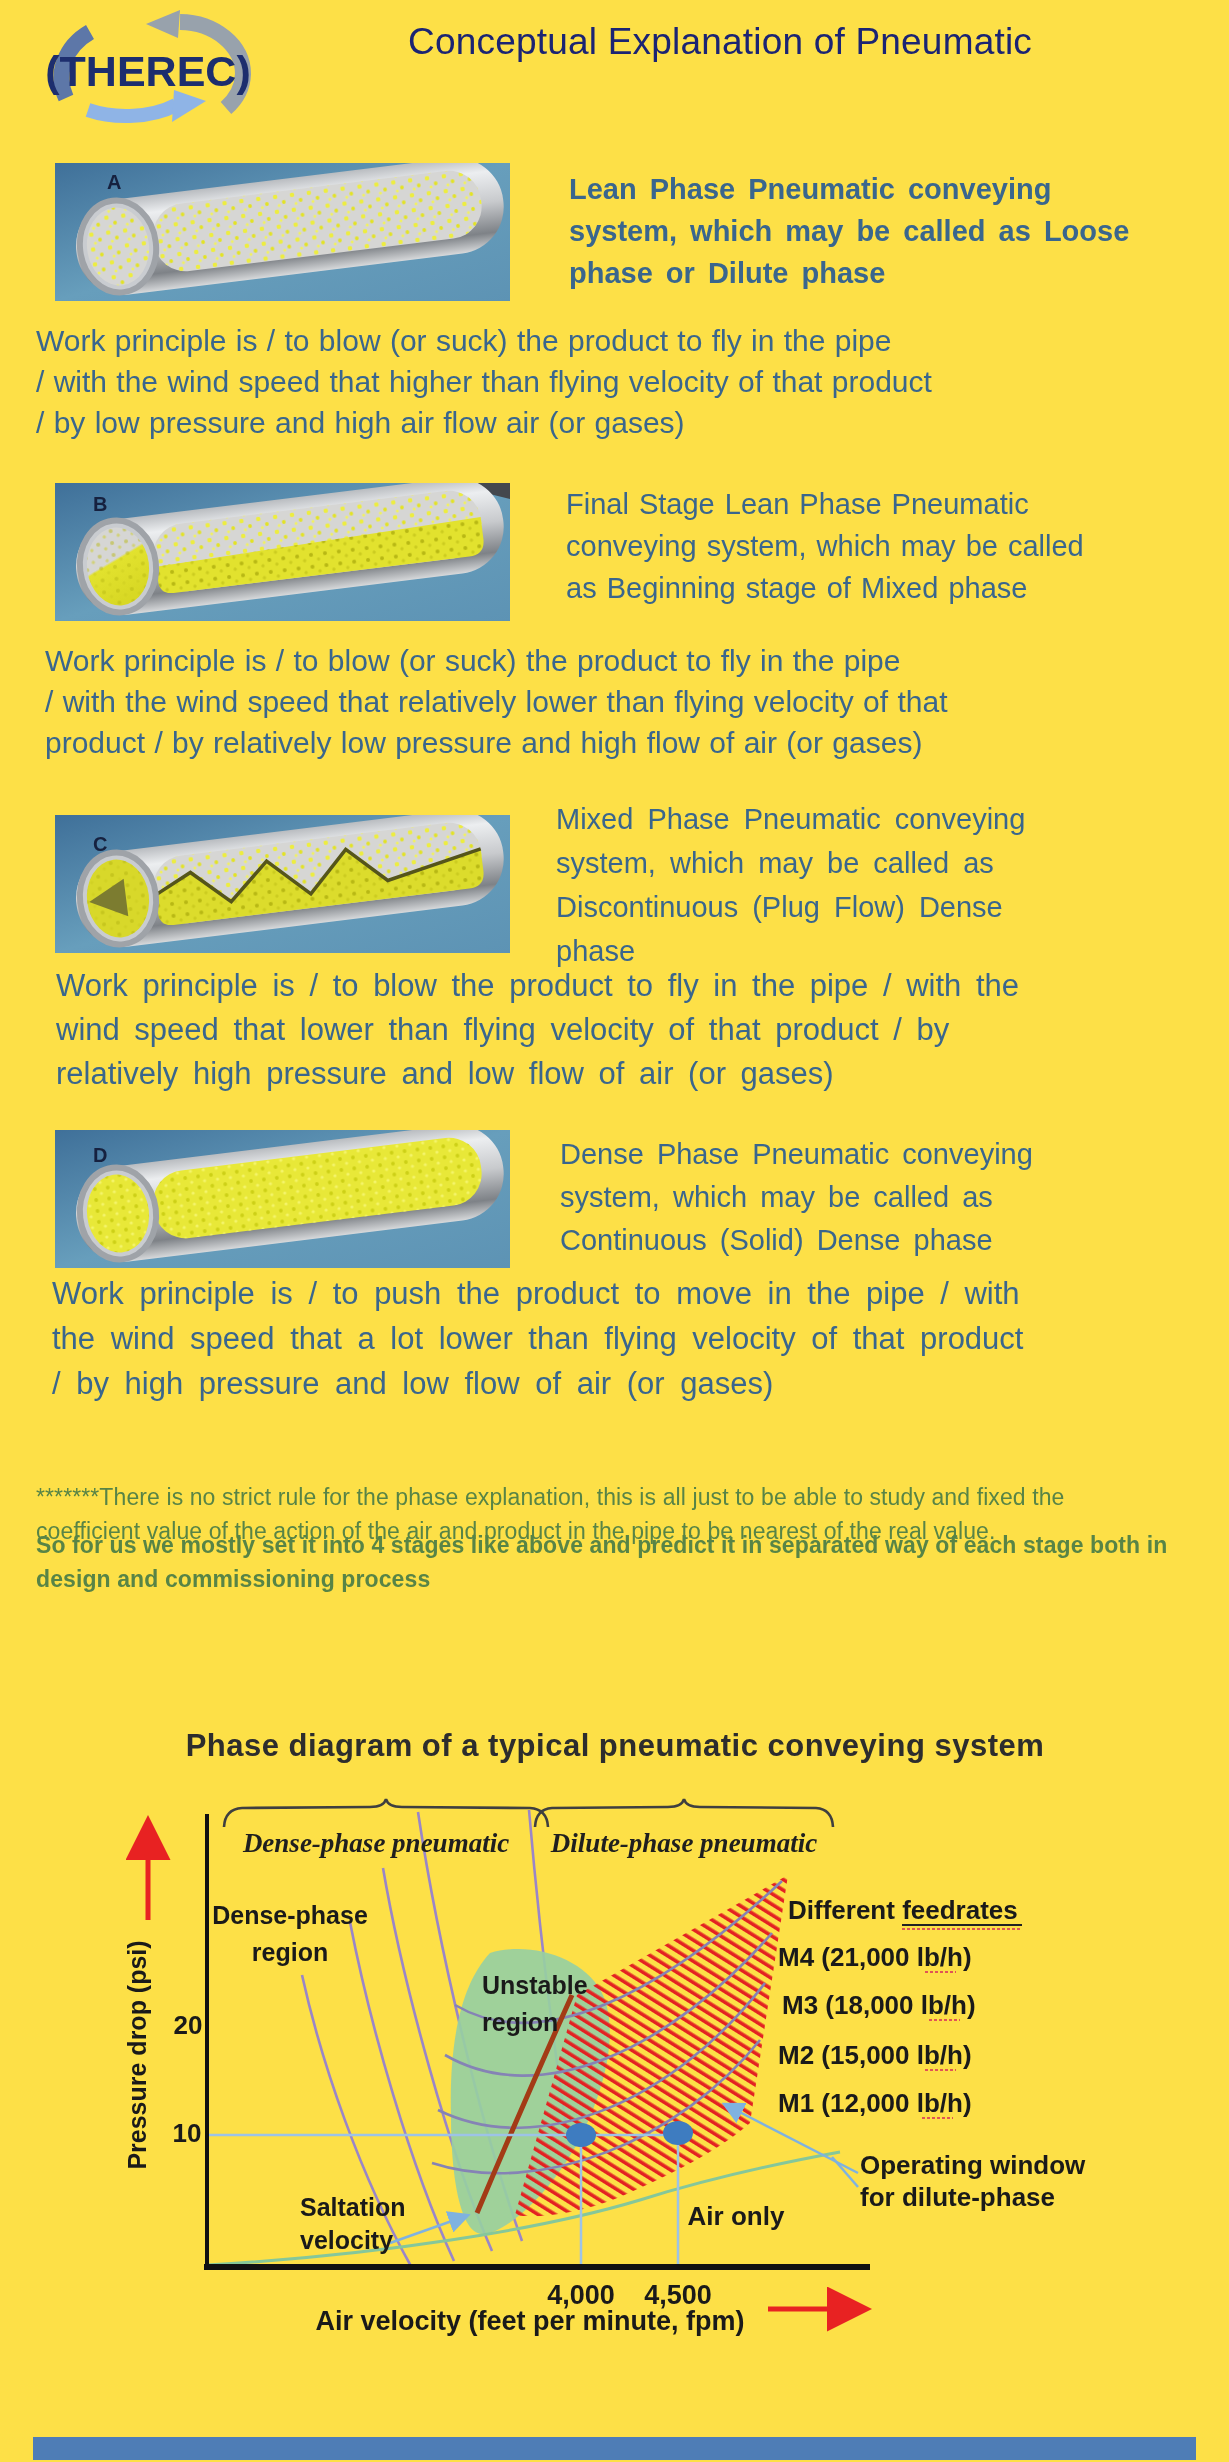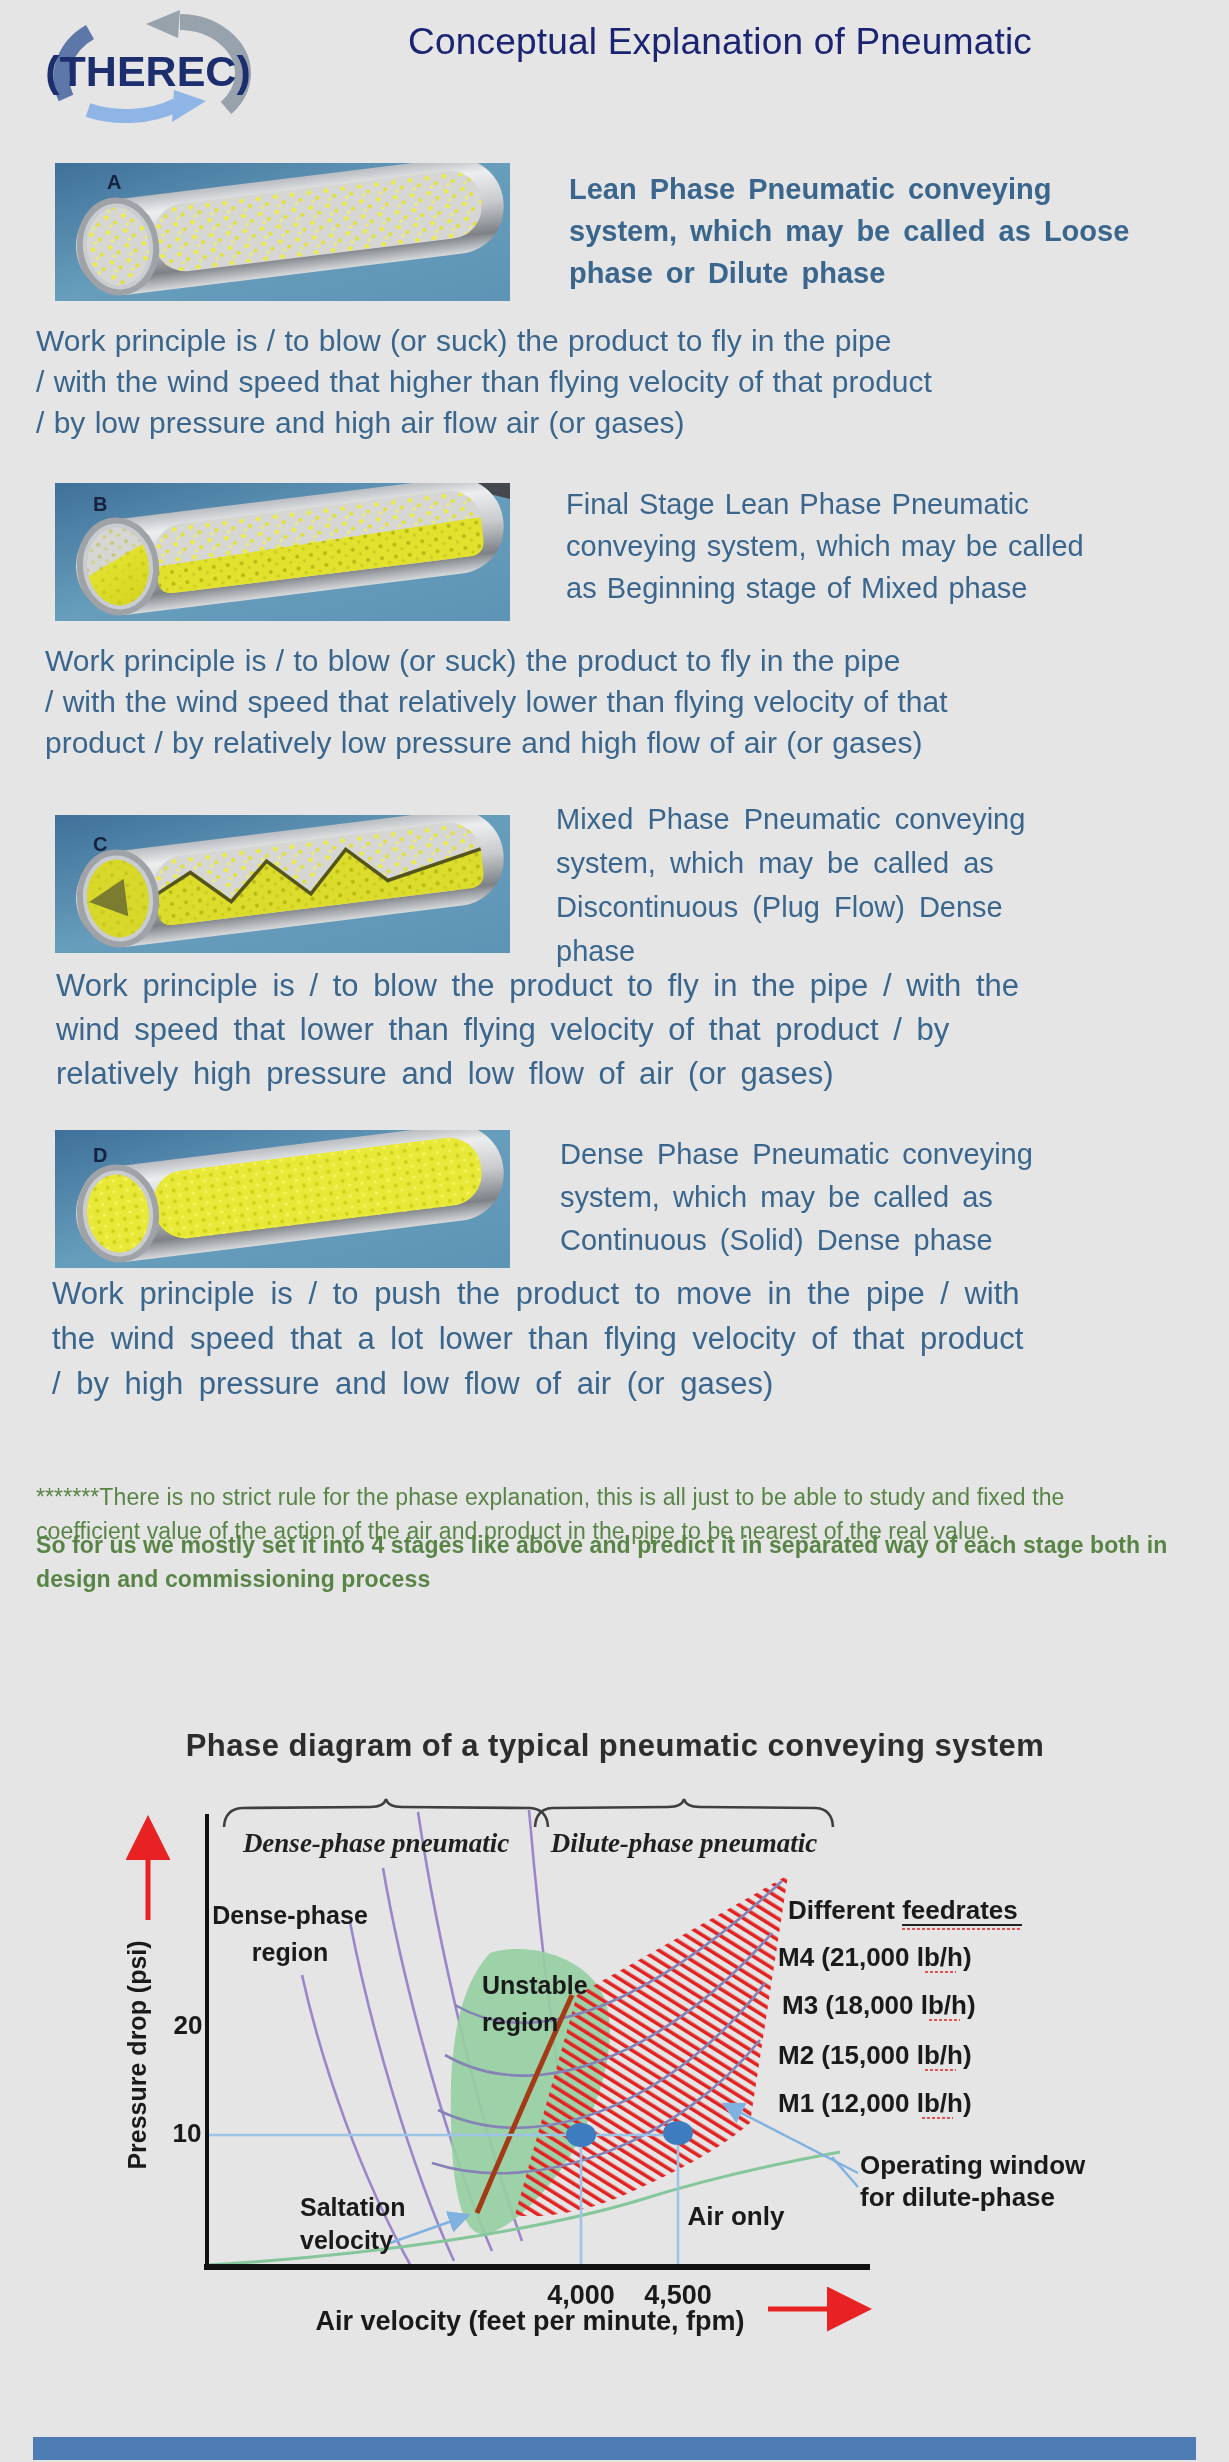--- a/index.html
+++ b/index.html
@@ -1,16 +1,16 @@
 <!DOCTYPE html>
 <html><head>
 <meta charset="utf-8">
 <style>
   html,body{margin:0;padding:0;background:#fff;}
-  #page{position:relative;width:1229px;height:2462px;background:#e5e5e5;overflow:hidden;
+  #page{position:relative;width:1229px;height:2462px;background:#fde047;overflow:hidden;
         font-family:"Liberation Sans",sans-serif;}
   .abs{position:absolute;}
   .prewrap{white-space:pre-line;}
   
   #title{left:250px;top:20px;width:940px;text-align:center;font-size:37px;line-height:44px;
          font-weight:normal;color:#1b2473;letter-spacing:.2px;}
   
   .pipe-img{left:55px;width:455px;height:138px;}
   .pipe-img svg{display:block;width:455px;height:138px;}
   

